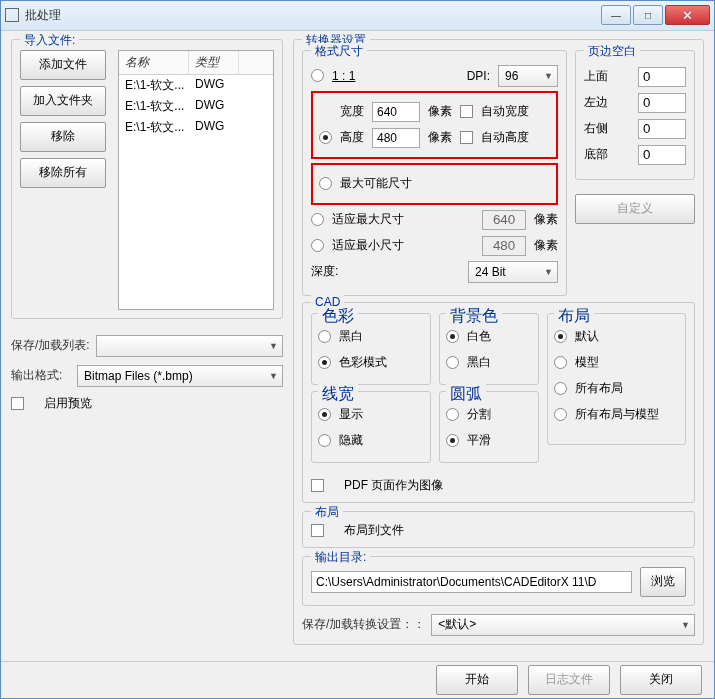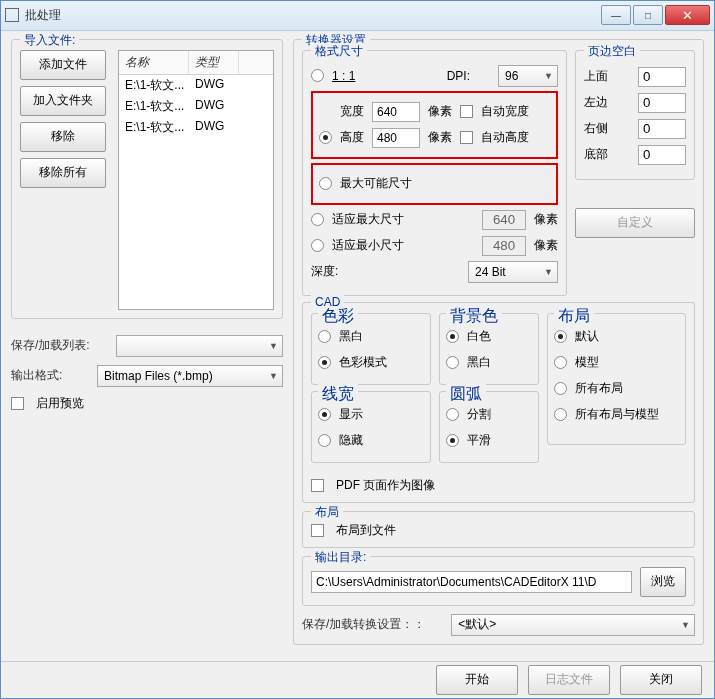--- a/index.html
+++ b/index.html
@@ -26,23 +26,23 @@
 .import-btns { width: 92px; display: flex; flex-direction: column; gap: 6px; }
 .file-list { flex: 1; height: 260px; border: 1px solid #a8a8a8; background: #fff; }
 .file-list .head { display: flex; border-bottom: 1px solid #d0d0d0; background: #fafafa; font-style: italic; }
 .file-list .head .cell { padding: 3px 6px; border-right: 1px solid #e0e0e0; color: #333; }
 .file-list .frow { display: flex; }
 .file-list .frow .cell { padding: 2px 6px; white-space: nowrap; overflow: hidden; }
 .c-name { width: 70px; }
 .c-type { width: 50px; }
 
 .form-row { display: flex; align-items: center; margin-top: 8px; gap: 6px; }
-.select { flex: 1; height: 22px; border: 1px solid #a8a8a8; background: linear-gradient(#fff,#eaeaea); display: flex; align-items: center; justify-content: space-between; padding: 0 4px 0 6px; font-size: 12px; margin-left: 20px; }
+.select { flex: 1; height: 22px; border: 1px solid #a8a8a8; background: linear-gradient(#fff,#eaeaea); display: flex; align-items: center; justify-content: space-between; padding: 0 4px 0 6px; font-size: 12px; }
 .select .tri { font-size: 9px; color: #555; }
-.chk { display: flex; align-items: center; gap: 12px; margin-top: 8px; }
+.chk { display: flex; align-items: center; gap: 20px; margin-top: 8px; }
 .chk .box { width: 13px; height: 13px; border: 1px solid #888; background: #fff; }
 
 
 .rgrid { display: flex; gap: 8px; }
 .rgrid .l { flex: 1; }
 .rgrid .r { width: 120px; }
 input[type=text].num { width: 48px; height: 20px; border: 1px solid #a8a8a8; padding: 0 4px; font-size: 12px; text-align: left; }
 .radio { width: 13px; height: 13px; border: 1px solid #888; border-radius: 50%; background: #fff; display: inline-flex; align-items: center; justify-content: center; }
 .radio.on::after { content:""; width: 5px; height: 5px; background: #222; border-radius: 50%; }
 .rline { display: flex; align-items: center; gap: 8px; margin: 4px 0; min-height: 22px; }
@@ -210,21 +210,21 @@
                 </div>
               <div class="margin-row">
                   <span>右侧</span>
                   <input type="text" value="0" style="">
                 </div>
               <div class="margin-row">
                   <span>底部</span>
                   <input type="text" value="0" style="">
                 </div>
             </div>
-            <button class="btn disabled" style="width:100%;margin-top:20px">自定义</button>
+            <button class="btn disabled" style="width:100%;margin-top:6px">自定义</button>
           </div>
         </div>
 
         <div class="grp">
           <span class="legend">CAD</span>
           <div class="cad-cols">
             <div class="cad-col" style="flex:0 0 120px">
               <div class="cad-sub">
                   <span class="sl">色彩</span>
                 <div class="rline">

